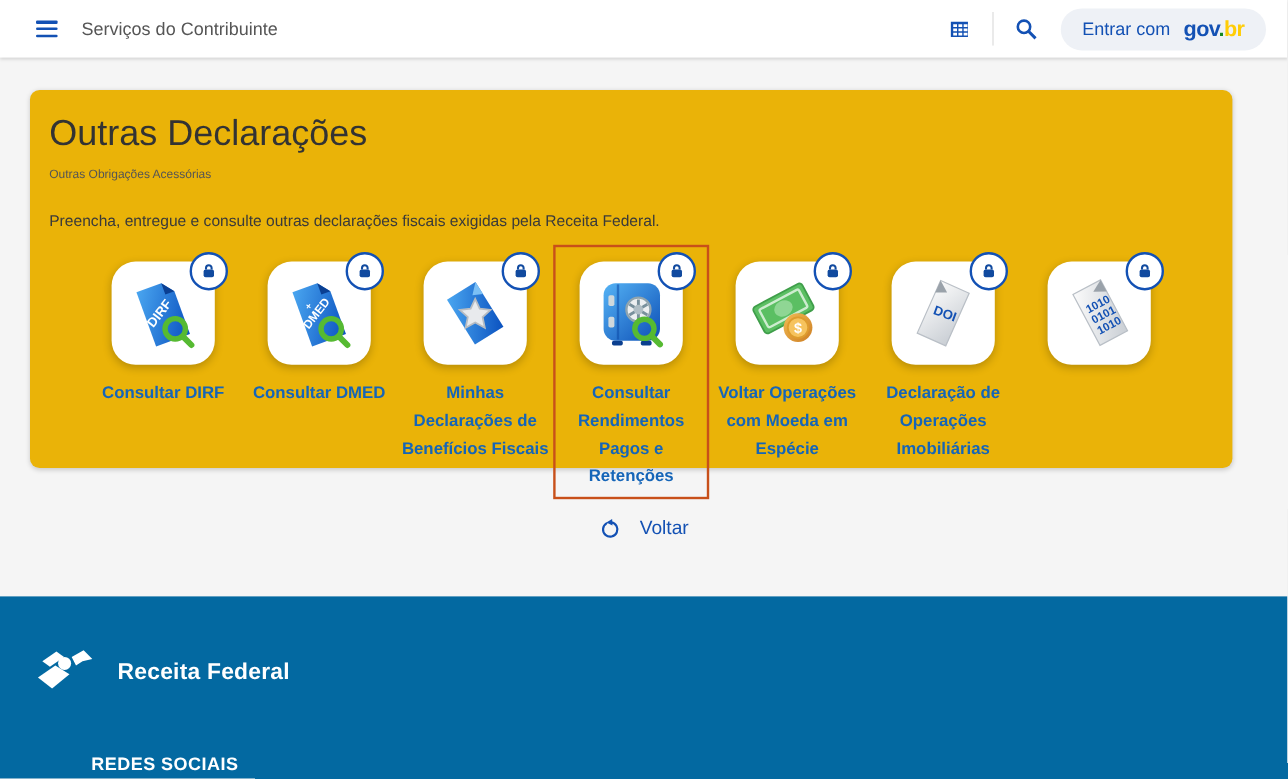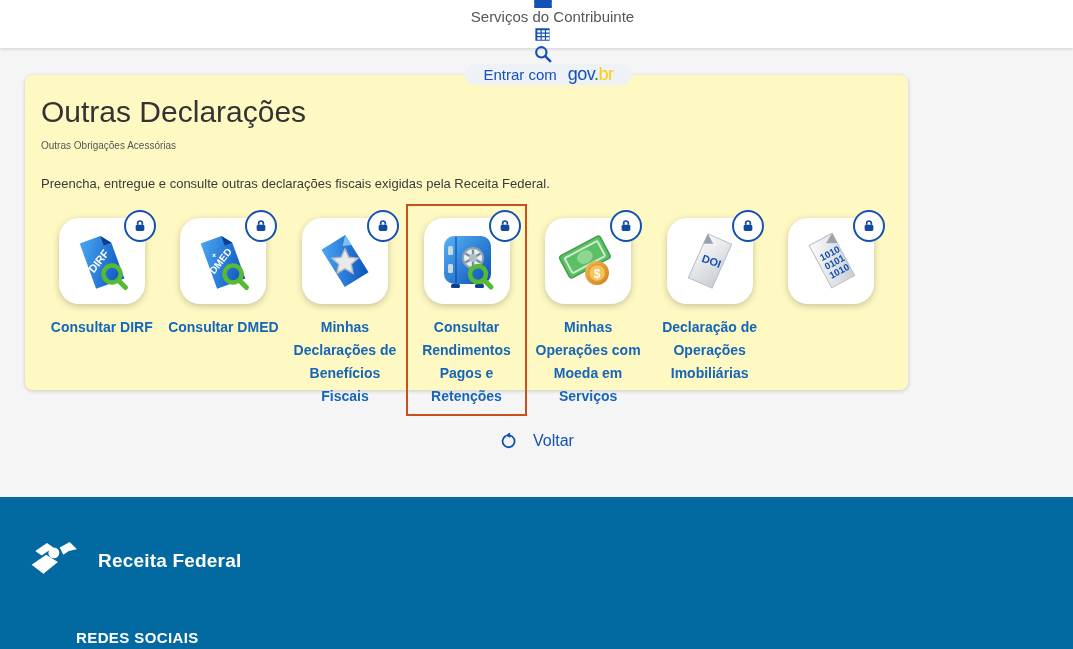--- a/index.html
+++ b/index.html
@@ -2,37 +2,37 @@
 <html><head>
 <meta charset="utf-8">
 <style>
   * { margin:0; padding:0; box-sizing:border-box; }
   body { background:#e9e9e9; font-family:"Liberation Sans", sans-serif; }
   .screen { position:relative; width:1073px; height:649px; background:#f5f5f5; overflow:hidden; }
 
   
   .header { position:absolute; top:0; left:0; width:100%; height:48px; background:#fff;
             box-shadow:0 1px 3px rgba(0,0,0,.16); display:flex; align-items:center;
-            padding:0 18px 0 30px; z-index:10;flex-direction:column; }
+            padding:0 18px 0 30px; z-index:10; }
   .hamburger { width:18px; height:14px; display:flex; flex-direction:column; justify-content:space-between; cursor:pointer; }
   .hamburger span { display:block; height:2.5px; background:#1351b4; border-radius:1px; }
   .header-title { margin-left:20px; font-size:15px; color:#565656; }
   .header-spacer { flex:1; }
   .icon-btn { width:34px; height:34px; display:flex; align-items:center; justify-content:center; cursor:pointer; }
   .header-divider { width:1px; height:28px; background:#ddd; margin:0 10px; }
   .govbr-btn { margin-left:12px; height:35px; background:#eef1f6; border:none; border-radius:18px;
                display:flex; align-items:center; padding:0 18px; cursor:pointer; }
   .govbr-btn .prefix { color:#1351b4; font-size:15px; margin-right:11px; }
-  .govbr-logo { font-size:18px; font-weight:normal; letter-spacing:-0.5px; }
+  .govbr-logo { font-size:18px; font-weight:bold; letter-spacing:-0.5px; }
   .govbr-logo .g-gov { color:#1351b4; }
   .govbr-logo .g-dot { color:#168821; }
   .govbr-logo .g-br  { color:#ffcd07; }
 
   
-  .card { position:absolute; left:25px; top:75px; width:883px; height:315px; background:#fef9c3;
+  .card { position:absolute; left:25px; top:75px; width:1002px; height:315px; background:#eab308;
           border-radius:8px; box-shadow:0 1px 4px rgba(0,0,0,.18); padding:20px 16px 0; }
   .page-title { font-size:30px; font-weight:400; color:#333; line-height:34px; }
   .page-subtitle { margin-top:6px; font-size:10px; color:#555; line-height:21px; }
   .page-desc { margin-top:20px; font-size:13px; color:#3a3a3a; line-height:16px; }
 
   .items-row { display:flex; justify-content:center; margin-top:12px; }
   .service-item { width:130px; padding:12px 0 6px; border:2px solid transparent; text-align:center; cursor:pointer; }
   .service-item.highlighted { border-color:#c8501a; }
   .tile-wrap { position:relative; width:86px; height:86px; margin:0 auto; }
   .tile { width:86px; height:86px; border-radius:20px; background:#fff;
@@ -237,21 +237,21 @@
               <text x="41" y="48.5" text-anchor="middle" fill="#fff" font-size="12" font-weight="bold">$</text>
             </svg>
           </div>
           <div class="lock-badge">
             <svg width="16" height="16" viewBox="0 0 24 24">
               <rect x="5.5" y="10" width="13" height="9.5" rx="2.5" fill="#114a9f"></rect>
               <path d="M8.5 10 V8 a3.5 3.5 0 0 1 7 0 v2" fill="none" stroke="#114a9f" stroke-width="2.6"></path>
             </svg>
           </div>
         </div>
-        <div class="service-label">Minhas Operações com Moeda em Serviços</div>
+        <div class="service-label">Voltar Operações com Moeda em Espécie</div>
       </div>
 
       <div class="service-item">
         <div class="tile-wrap">
           <div class="tile">
             <svg width="64" height="64" viewBox="0 0 64 64">
               <defs>
                   <linearGradient id="g6" x1="0" y1="0" x2="1" y2="1">
                 <stop offset="0" stop-color="#fbfbfb"></stop>
                     <stop offset="1" stop-color="#c9ced4"></stop>

